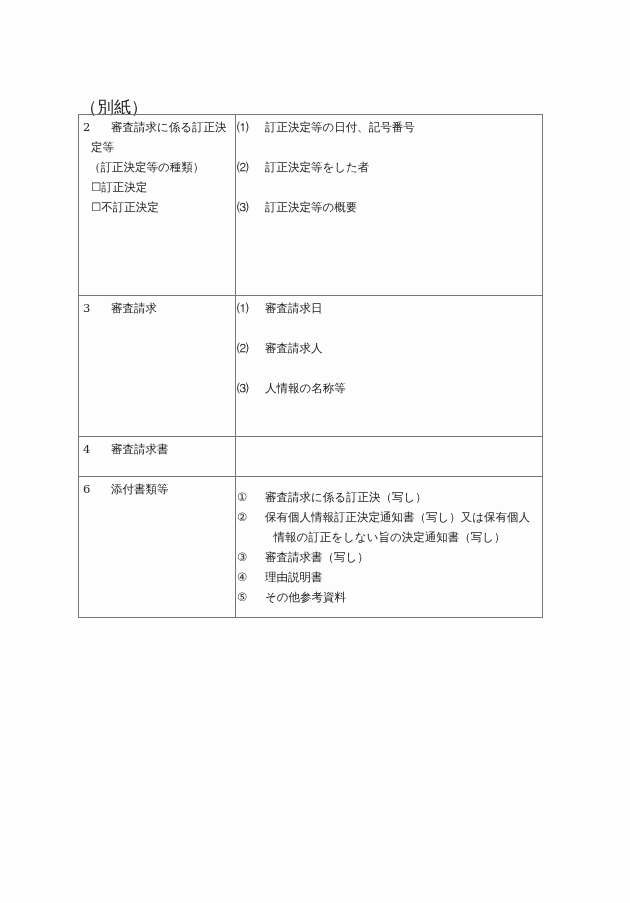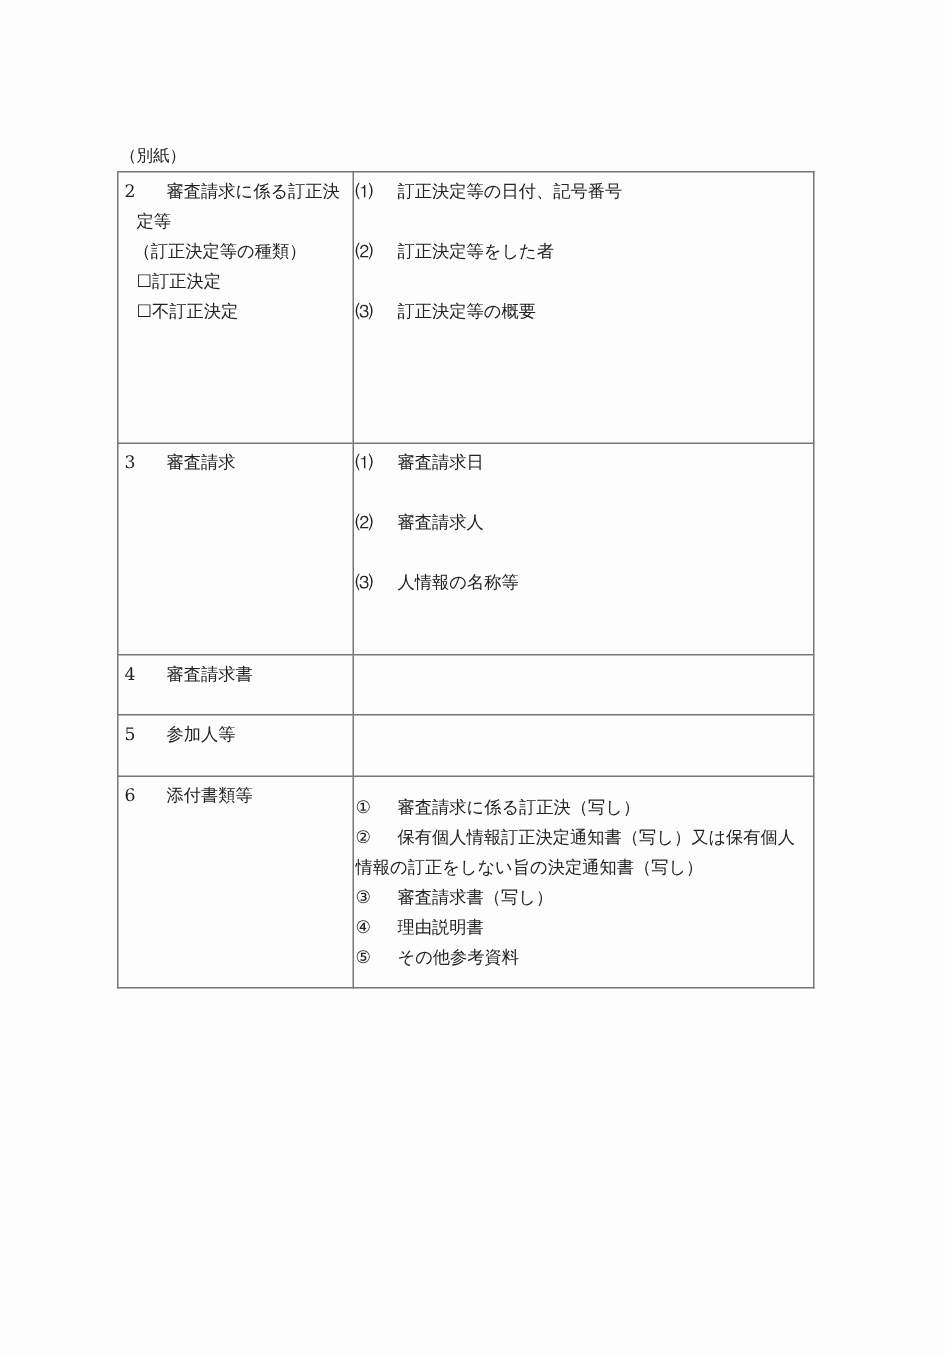--- a/index.html
+++ b/index.html
@@ -1,29 +1,29 @@
 <!DOCTYPE html>
 <html><head>
   <meta charset="utf-8">
   <style>
     html, body { margin:0; padding:0; background:#fdfdfd; }
     body { width:630px; height:903px; position:relative; overflow:hidden;
       font-family:"DejaVu Serif","Liberation Serif",serif; color:#222; font-size:11.5px; }
-    .caption { position:absolute; left:80px; top:96px; font-size:11px; }
+    .caption { position:absolute; left:80px; top:96px; font-size:17px; }
     table { position:absolute; left:78px; top:114px; width:465px; border-collapse:collapse; table-layout:fixed; }
     td { border:1px solid #777; vertical-align:top; padding:0; }
     td.left { width:156px; }
     .ln { line-height:20px; white-space:nowrap; }
     .cell-l { padding:2px 0 0 4px; }
     .indent { padding-left:8px; }
     .num { display:inline-block; width:28px; }
     .cell-r { padding:2px 0 0 1px; }
     .pitem { height:40px; line-height:20px; white-space:nowrap; }
     .ritem { line-height:20px; white-space:nowrap; }
-    .cont { padding-left:0; }
+    .cont { padding-left:0;text-align:center; }
   </style>
 </head>
 <body>
 
 <div class="caption">（別紙）</div>
 
 <table>
   <tbody>
   <tr style="height:181px">
     <td class="left">
@@ -58,28 +58,20 @@
     </td>
   </tr>
   <tr style="height:40px">
     <td class="left">
       <div class="cell-l">
             <div class="ln"><span class="num">4</span><span>審査請求書</span></div>
           </div>
     </td>
     <td></td>
   </tr>
-  <tr style="height:41px">
-    <td class="left">
-      <div class="cell-l">
-            <div class="ln"><span class="num">5</span><span>参加人等</span></div>
-          </div>
-    </td>
-    <td></td>
-  </tr>
   <tr style="height:141px">
     <td class="left">
       <div class="cell-l">
             <div class="ln"><span class="num">6</span><span>添付書類等</span></div>
           </div>
     </td>
     <td>
       <div class="cell-r" style="padding-top:10px">
         <div class="ritem"><span class="num">①</span><span>審査請求に係る訂正決（写し）</span></div>
         <div class="ritem"><span class="num">②</span><span>保有個人情報訂正決定通知書（写し）又は保有個人</span></div>

